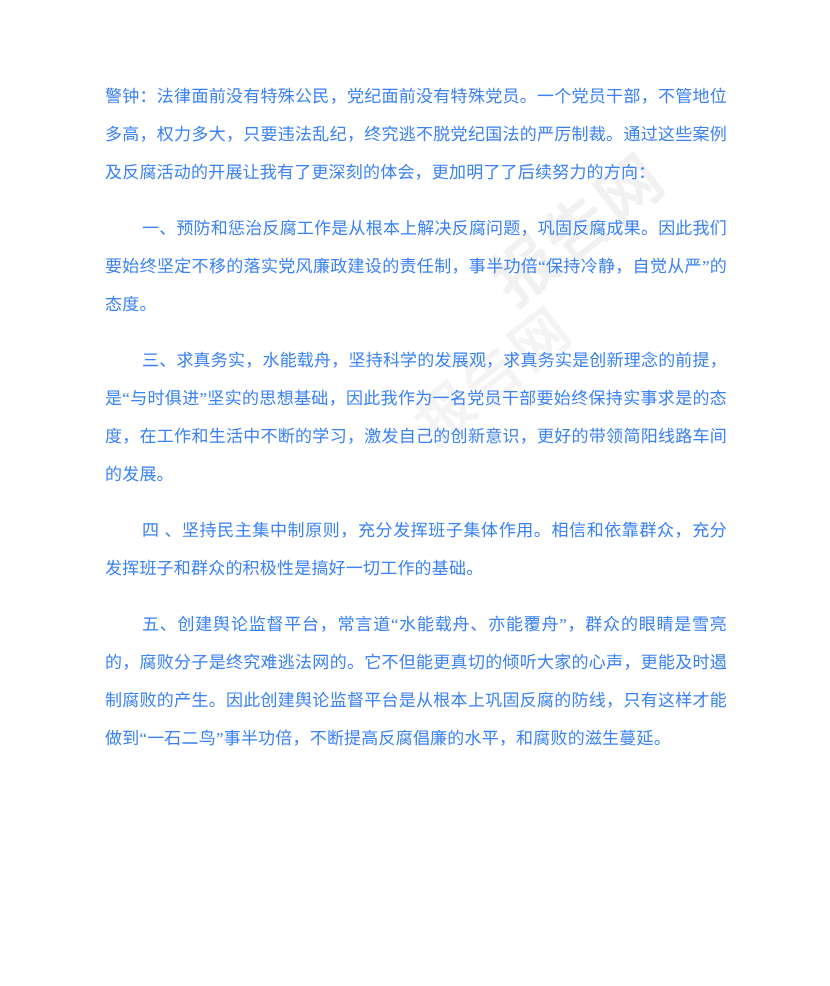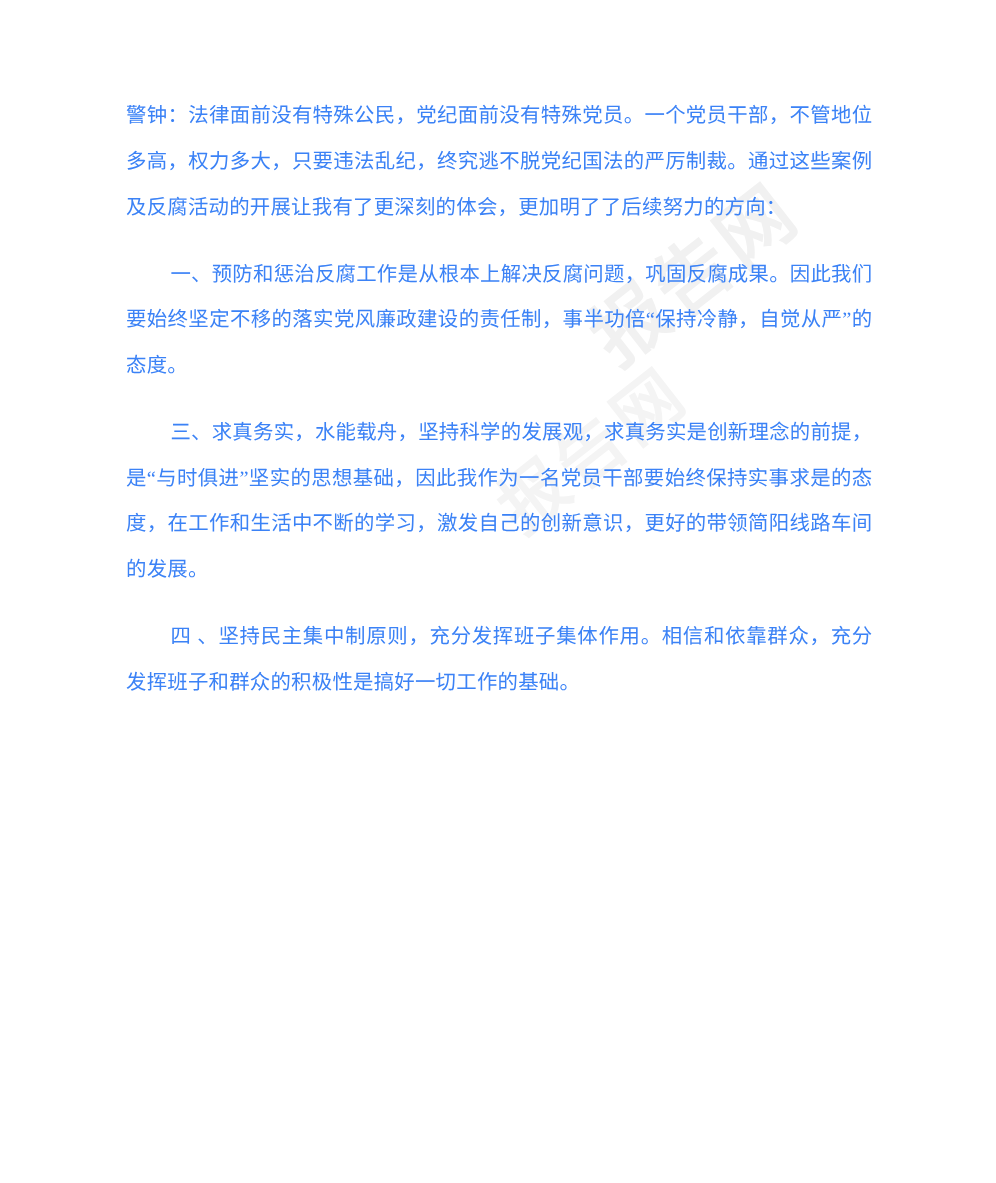--- a/index.html
+++ b/index.html
@@ -81,15 +81,16 @@
   <div class="watermark-layer">
     <div class="watermark wm-a">报告网</div>
     <div class="watermark wm-b">报告网</div>
   </div>
 
   <div class="doc-body">
     <p class="para">警钟：法律面前没有特殊公民，党纪面前没有特殊党员。一个党员干部，不管地位多高，权力多大，只要违法乱纪，终究逃不脱党纪国法的严厉制裁。通过这些案例及反腐活动的开展让我有了更深刻的体会，更加明了了后续努力的方向：</p>
     <p class="para indent">一、预防和惩治反腐工作是从根本上解决反腐问题，巩固反腐成果。因此我们要始终坚定不移的落实党风廉政建设的责任制，事半功倍“保持冷静，自觉从严”的态度。</p>
     <p class="para indent">三、求真务实，水能载舟，坚持科学的发展观，求真务实是创新理念的前提，是“与时俱进”坚实的思想基础，因此我作为一名党员干部要始终保持实事求是的态度，在工作和生活中不断的学习，激发自己的创新意识，更好的带领简阳线路车间的发展。</p>
     <p class="para indent">四 、坚持民主集中制原则，充分发挥班子集体作用。相信和依靠群众，充分发挥班子和群众的积极性是搞好一切工作的基础。</p>
+    <p class="para indent">五、创建舆论监督平台，常言道“水能载舟、亦能覆舟”，群众的眼睛是雪亮的，腐败分子是终究难逃法网的。它不但能更真切的倾听大家的心声，更能及时遏制腐败的产生。因此创建舆论监督平台是从根本上巩固反腐的防线，只有这样才能做到“一石二鸟”事半功倍，不断提高反腐倡廉的水平，和腐败的滋生蔓延。</p>
   </div>
 
 </div>
 
 </body></html>

